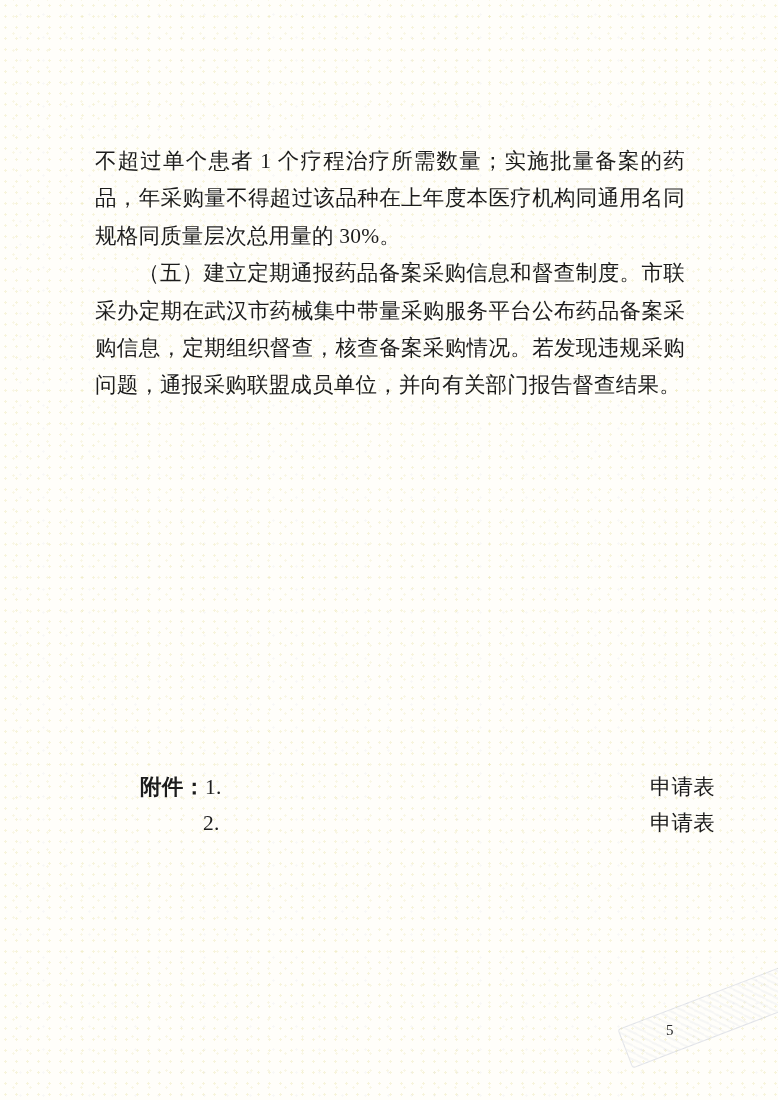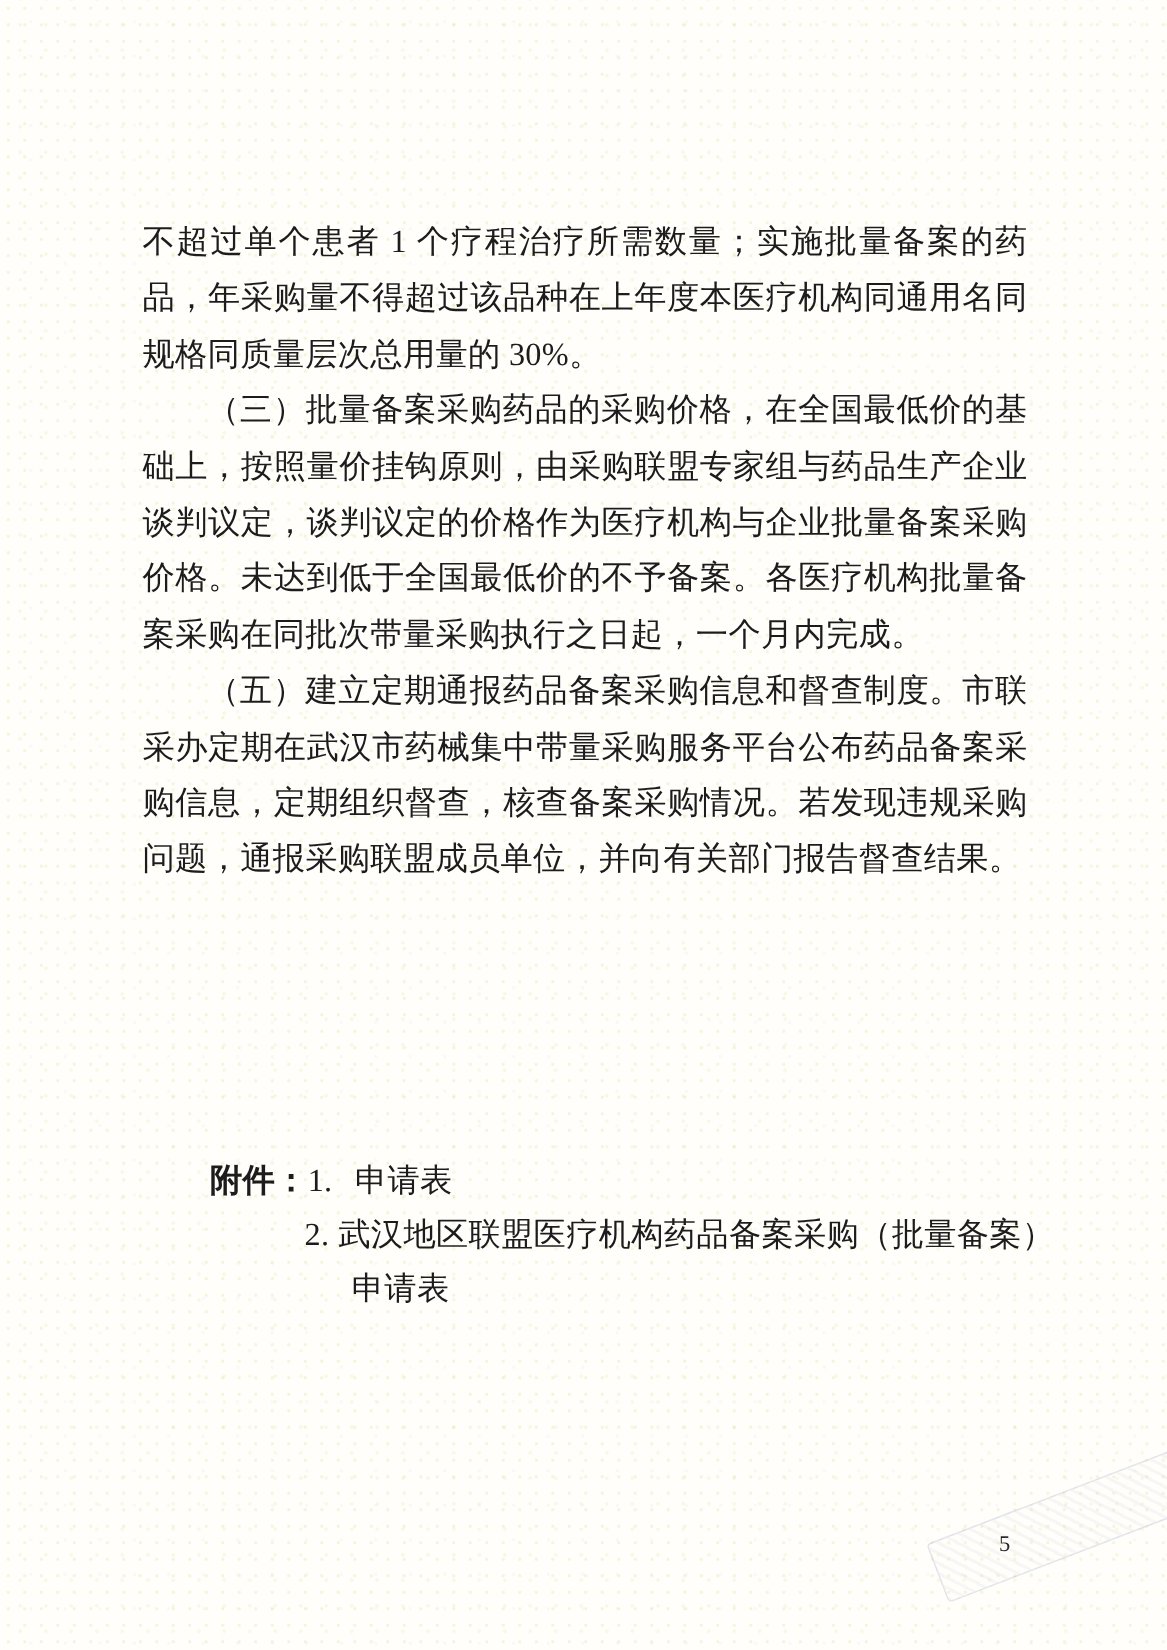--- a/index.html
+++ b/index.html
@@ -68,20 +68,21 @@
   .att-num {
     flex: 0 0 auto;
     padding-right: 6px;
     white-space: nowrap;
   }
   .att-body {
     flex: 1 1 auto;
   }
   .att-second-line {
     padding-left: 9px;
+    text-align: right;
   }
 
   .page-number {
     position: absolute;
     left: 666px;
     top: 1022px;
     font-size: 15px;
     color: #222;
     font-family: "Liberation Serif", "DejaVu Serif", serif;
   }
@@ -107,37 +108,35 @@
     opacity: 0.8;
   }
 </style>
 </head>
 <body>
 
 <div class="page">
 
   <div class="body-text">
     <p>不超过单个患者 1 个疗程治疗所需数量；实施批量备案的药品，年采购量不得超过该品种在上年度本医疗机构同通用名同规格同质量层次总用量的 30%。</p>
-    <p class="indent">（三）批量备案采购药品的采购价格，在全国最低价的基础上，按照量价挂钩原则，由采购联盟专家组与药品生产企业谈判议定，谈判议定的价格作为医疗机构与企业批量备案采购价格。未达到低于全国最低价的不予备案。各医疗机构批量备案采购在同批次带量采购执行之日起，一个月内完成。</p>
     <p class="indent">（五）建立定期通报药品备案采购信息和督查制度。市联采办定期在武汉市药械集中带量采购服务平台公布药品备案采购信息，定期组织督查，核查备案采购情况。若发现违规采购问题，通报采购联盟成员单位，并向有关部门报告督查结果。</p>
   </div>
 
   <div class="attachments">
     <div class="att-row">
       <span class="att-label">附件：</span>
       <span class="att-num">1.</span>
       <div class="att-body">
         <div class="att-second-line">申请表</div>
       </div>
     </div>
     <div class="att-row">
       <span class="att-label"></span>
       <span class="att-num">2.</span>
       <div class="att-body">
-        <div>武汉地区联盟医疗机构药品备案采购（批量备案）</div>
         <div class="att-second-line">申请表</div>
       </div>
     </div>
   </div>
 
   <div class="page-number">5</div>
 
   <div class="scan-watermark"></div>
 
 </div>

